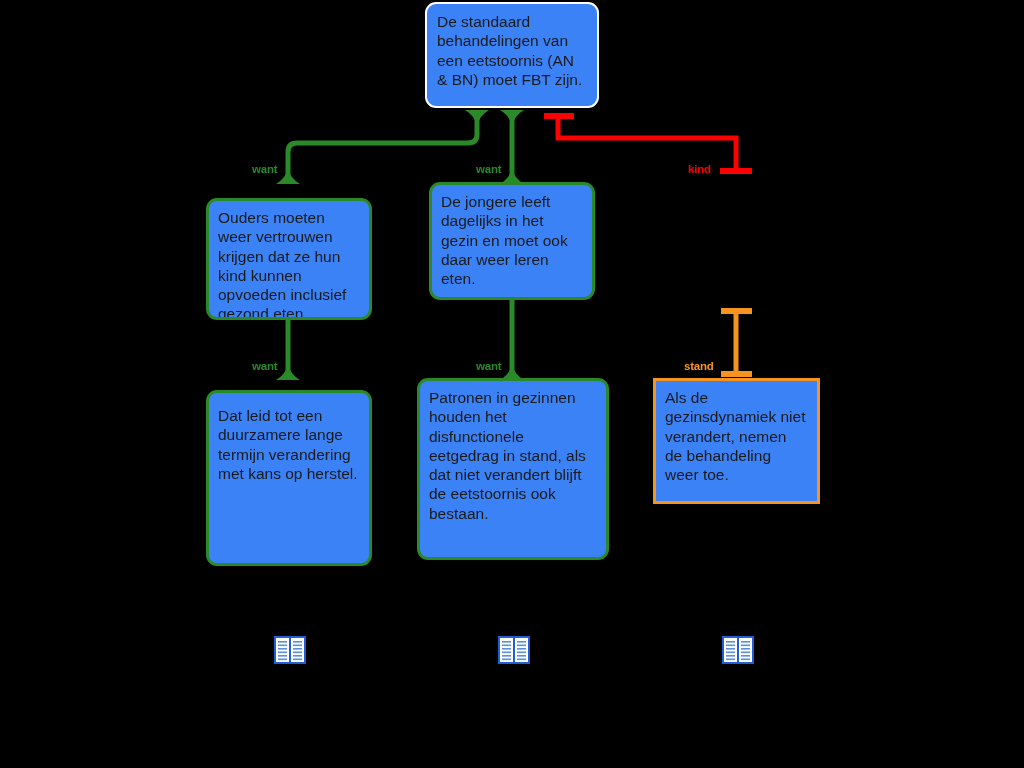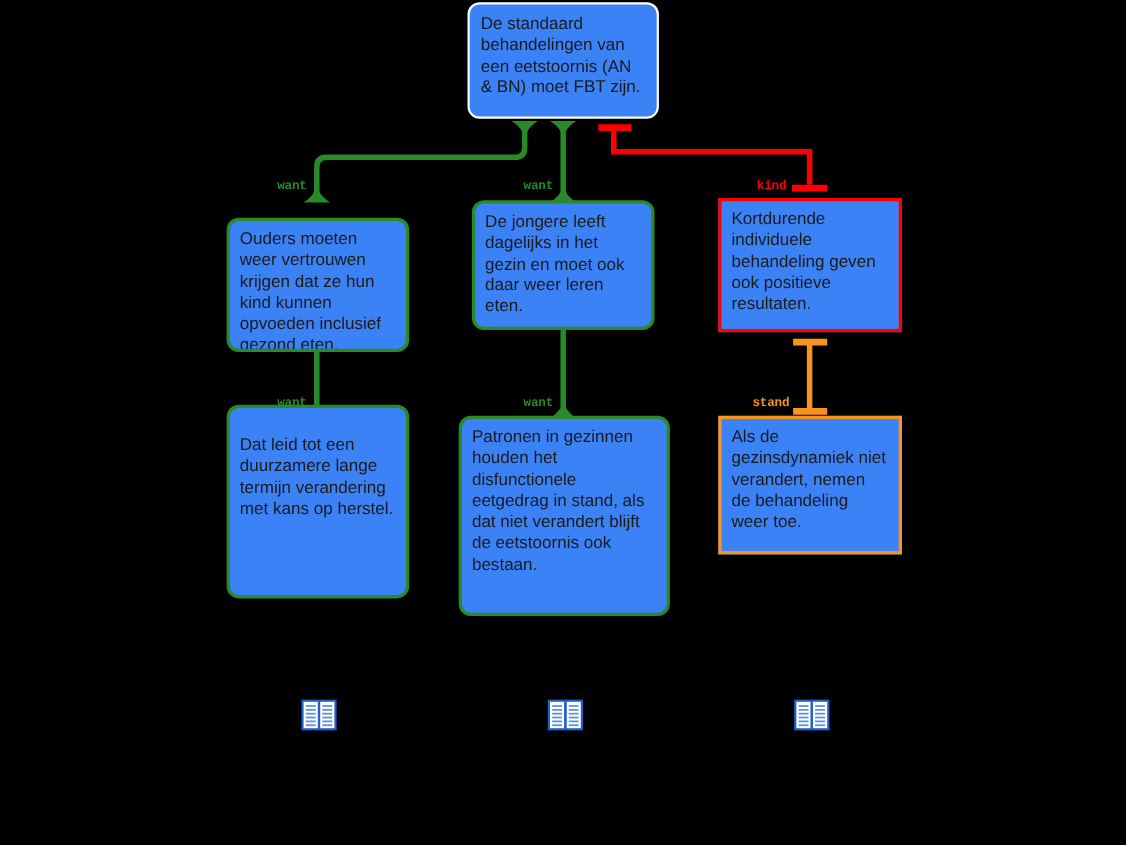--- a/index.html
+++ b/index.html
@@ -55,21 +55,21 @@
     border-radius: 0px;
   }
   .node.root {
     border: 2px solid #ffffff;
     border-radius: 11px;
   }
   .edge-label {
     position: absolute;
     font-size: 11.5px;
     font-weight: bold;
-    font-family: Liberation Mono, monospace;
+    font-family: Liberation Sans, sans-serif;
     white-space: nowrap;
     letter-spacing: -0.2px;
   }
   .edge-label.green { color: #2a8a2a; }
   .edge-label.red   { color: #fe0000; }
   .edge-label.orange{ color: #f79420; }
 
   .book-icon {
     position: absolute;
     width: 34px;
@@ -127,25 +127,22 @@
   </div>
 
   <div class="node green" style="left:206px; top:198px; width:166px; height:122px; padding:7px 9px;">
     <span class="node-text">Ouders moeten weer vertrouwen krijgen dat ze hun kind kunnen opvoeden inclusief gezond eten.</span>
   </div>
 
   <div class="node green" style="left:429px; top:182px; width:166px; height:118px; padding:7px 9px;">
     <span class="node-text">De jongere leeft dagelijks in het gezin en moet ook daar weer leren eten.</span>
   </div>
 
-  <div class="node red" style="left:653px; top:180px; width:167px; height:122px; padding:7px 9px;">
-    <span class="node-text">Kortdurende individuele behandeling geven ook positieve resultaten.</span>
-  </div>
-
-  <div class="node green" style="left:206px; top:368px; width:166px; height:176px; padding:24px 9px;">
+
+  <div class="node green" style="left:206px; top:390px; width:166px; height:176px; padding:13px 9px;">
     <span class="node-text">Dat leid tot een duurzamere lange termijn verandering met kans op herstel.</span>
   </div>
 
   <div class="node green" style="left:417px; top:378px; width:192px; height:182px; padding:7px 9px;">
     <span class="node-text">Patronen in gezinnen houden het disfunctionele eetgedrag in stand, als dat niet verandert blijft de eetstoornis ook bestaan.</span>
   </div>
 
   <div class="node orange" style="left:653px; top:378px; width:167px; height:126px; padding:7px 9px;">
     <span class="node-text">Als de gezinsdynamiek niet verandert, nemen de behandeling weer toe.</span>
   </div>

